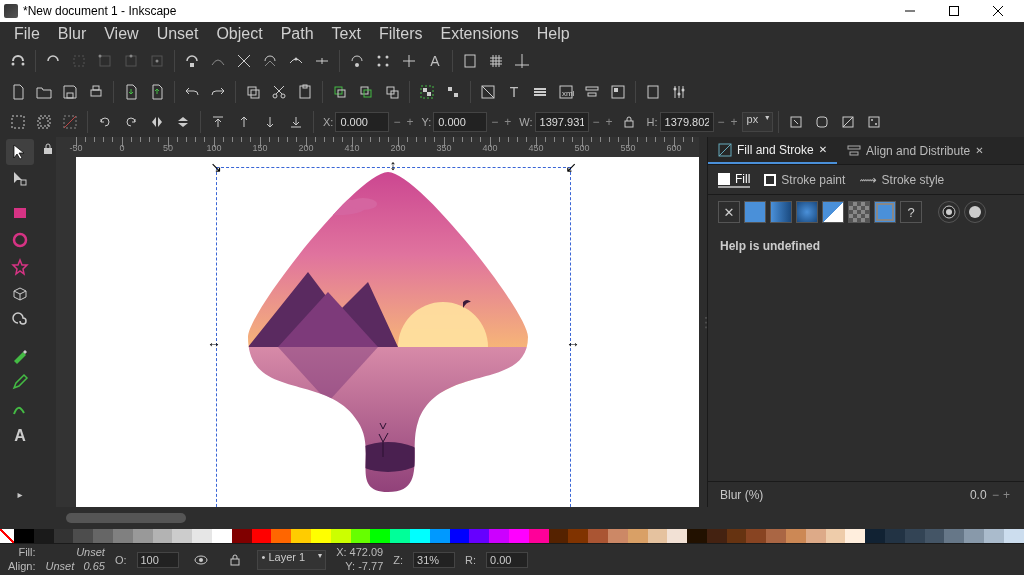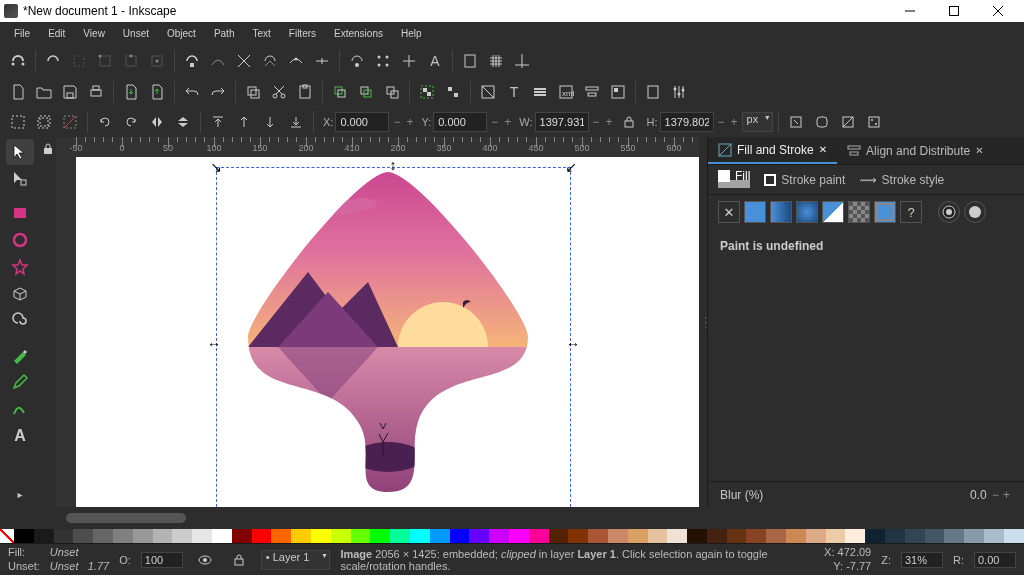--- a/index.html
+++ b/index.html
@@ -5,21 +5,21 @@
 * { margin: 0; padding: 0; box-sizing: border-box; font-family: "Segoe UI", Arial, sans-serif; user-select: none; }
 body { background: #2a2a2a; width: 1024px; height: 575px; overflow: hidden; font-size: 12px; color: #c8c8c8; }
 
 .titlebar { background: #fff; height: 22px; display: flex; align-items: center; padding: 0 4px; color: #000; font-size: 12px; }
 .titlebar-icon { width: 14px; height: 14px; margin-right: 5px; background: linear-gradient(135deg,#333,#555); border-radius: 2px;}
 .titlebar-spacer { flex: 1; }
 .win-btn { width: 44px; height: 22px; display: flex; align-items: center; justify-content: center; color: #000; font-size: 12px; }
 .win-btn svg { width: 10px; height:10px; }
 
 .menubar { background: #2d2d2d; height: 23px; display: flex; align-items: center; padding: 0 5px; }
-.menubar span { padding: 3px 9px; font-size: 10px; color: #d0d0d0; }
+.menubar span { padding: 3px 9px; font-size: 16px; color: #d0d0d0; }
 
 .toolbar { background: #2d2d2d; height: 32px; display: flex; align-items: center; padding: 0 6px; gap: 2px;}
 .toolbar.row2 { height: 30px; }
 .tbtn { width: 24px; height: 24px; display: flex; align-items: center; justify-content: center; color: #c0c0c0; border-radius: 2px; }
 .tbtn svg { width: 16px; height: 16px; }
 .tsep { width:1px; height:22px; background:#444; margin:0 3px;}
 
 .coord-label { font-size: 11px; color: #aaa; margin-left: 4px; }
 .coord-input { background: #222; border: 1px solid #444; color: #ddd; font-size: 11px; width: 54px; height: 20px; padding: 0 4px; }
 .unit-sel { background:#333; color:#ccc; font-size:11px; height:20px; border:1px solid #444; padding:0 14px 0 4px; position:relative;}
@@ -48,21 +48,21 @@
 .handle { position:absolute; width:10px; height:10px; display:flex;align-items:center;justify-content:center; font-size:14px; color:#000;}
 .artwork { position:absolute; left:50%; top:50%; transform:translate(-50%,-50%);}
 
 .right-panel { width: 317px; background: #2d2d2d; display: flex; flex-direction: column; border-left:1px solid #1a1a1a;}
 .panel-tabs { height: 28px; display: flex; border-bottom:1px solid #1a1a1a; background:#262626;}
 .ptab { padding: 6px 10px; font-size: 12px; color: #bbb; display:flex; align-items:center; gap:5px; }
 .ptab.active { border-bottom: 2px solid #4a90d9; color:#eee;}
 .ptab .close{font-size:10px;}
 .subtabs { height:30px; display:flex; gap:14px; padding:6px 10px; border-bottom:1px solid #1a1a1a;}
 .subtab { display:flex; align-items:center; gap:5px; font-size:12px; color:#bbb;}
-.subtab.active { border-bottom:8px solid #a3a3a3; color:#fff;text-align:center;}
+.subtab.active { border-bottom:2px solid #a3a3a3; color:#fff;text-align:center;}
 .swatch-row { height:34px; display:flex; gap:4px; padding:6px 10px; align-items:center;}
 .sw { width:22px; height:22px; border:1px solid #555; display:flex;align-items:center;justify-content:center; font-size:13px; color:#ccc;}
 .sw.flat{background:#4a90d9;}
 .sw.lingrad{background:linear-gradient(90deg,#4a90d9,#1a4a80);}
 .sw.radgrad{background:radial-gradient(#4a90d9,#1a4a80);}
 .sw.pattern{background:repeating-conic-gradient(#888 0 90deg,#555 0 180deg); background-size:8px 8px;}
 .sw.swatch{background:#4a90d9; outline:2px solid #888; outline-offset:-4px;}
 .panel-body { flex:1; padding:10px 12px; font-size:12px; color:#ccc;}
 .blend-row{ height:34px; display:flex; align-items:center; justify-content:flex-end; gap:8px; padding:0 12px; border-top:1px solid #1a1a1a;}
 .blend-sel{ background:#222; border:1px solid #444; color:#ccc; padding:3px 20px 3px 8px; font-size:12px; position:relative;}
@@ -71,21 +71,21 @@
 
 .palette { height:14px; display:flex; background:#2d2d2d; align-items:center;}
 .pal-none{ width:14px;height:14px; background:#fff; position:relative;}
 .pal-none::after{content:""; position:absolute; inset:0; background:linear-gradient(45deg, transparent 45%, red 45%, red 55%, transparent 55%);}
 .pal-sw{ height:14px; flex:1;}
 
 .scrollbar-h { height:22px; background:#2d2d2d; display:flex; align-items:center;}
 .scroll-thumb{ height:10px; background:#555; border-radius:5px;}
 
 .status { height:32px; background:#2d2d2d; display:flex; align-items:center; padding:0 8px; gap:10px; font-size:11px; color:#bbb; border-top:1px solid #1a1a1a;}
-.status .stack { display:flex; flex-direction:column; line-height:1.2;}
+.status .stack { display:flex; flex-direction:column; line-height:1.2;text-align:right;}
 .status .msg{ flex:1; font-size:11px;}
 .stat-input{ background:#222; border:1px solid #444; color:#ccc; width:42px; font-size:11px; padding:1px 3px;}
 
 .pm { font-size:12px; color:#888; cursor:default; padding:0 2px;}
 
 .grip { width:8px; background:#2d2d2d; display:flex; align-items:center;}
 .grip::before{content:"⋮"; color:#555; font-size:14px;}
 </style>
 </head>
 <body>
@@ -107,21 +107,21 @@
   <div class="win-btn">
       <svg viewBox="0 0 10 10">
         <line x1="0" y1="0" x2="10" y2="10" stroke="#000"></line>
         <line x1="10" y1="0" x2="0" y2="10" stroke="#000"></line>
       </svg>
     </div>
 </div>
 
 <div class="menubar">
   <span>File</span>
-  <span>Edit</span>
+  <span>Blur</span>
   <span>View</span>
   <span>Unset</span>
   <span>Object</span>
   <span>Path</span>
   <span>Text</span>
   <span>Filters</span>
   <span>Extensions</span>
   <span>Help</span>
 </div>
 
@@ -761,21 +761,21 @@
             <circle cx="8" cy="8" r="3" fill="#ccc"></circle>
           </svg>
         </div>
       <div class="sw" style="border-radius:50%;">
           <svg width="16" height="16" viewBox="0 0 16 16">
             <circle cx="8" cy="8" r="6" fill="#ccc"></circle>
           </svg>
         </div>
     </div>
     <div class="panel-body">
-      <b>Paint is undefined</b>
+      <b>Help is undefined</b>
     </div>
     <div class="blur-row">
       <span>Blur (%)</span>
       <span><span>0.0</span>
       <span class="pm">−</span><span class="pm">+</span></span>
     </div>
   </div>
 </div>
 
 <div class="scrollbar-h">
@@ -834,44 +834,41 @@
     <div class="pal-sw" style="background: rgb(68, 85, 102);"></div>
     <div class="pal-sw" style="background: rgb(102, 119, 136);"></div>
     <div class="pal-sw" style="background: rgb(136, 153, 170);"></div>
     <div class="pal-sw" style="background: rgb(170, 187, 204);"></div>
     <div class="pal-sw" style="background: rgb(204, 221, 238);"></div>
   </div>
 
 <div class="status">
   <div class="stack">
     <span><span>Fill:</span></span>
-    <span><span>Unset:</span></span>
+    <span><span>Align:</span></span>
   </div>
   <div class="stack">
     <span style="font-style:italic"><span>Unset</span></span>
-    <span style="font-style:italic"><span>Unset</span>&nbsp;&nbsp;&nbsp;<span>1.77</span></span>
+    <span style="font-style:italic"><span>Unset</span>&nbsp;&nbsp;&nbsp;<span>0.65</span></span>
   </div>
   <span>O:</span>
   <input class="stat-input" value="100" style="">
   <div class="tbtn">
       <svg viewBox="0 0 16 16">
         <ellipse cx="8" cy="8" rx="6" ry="4" fill="none" stroke="#ccc"></ellipse>
         <circle cx="8" cy="8" r="2" fill="#ccc"></circle>
       </svg>
     </div>
   <div class="tbtn">
       <svg viewBox="0 0 16 16">
         <rect x="4" y="7" width="8" height="6" fill="none" stroke="#ccc"></rect>
         <path d="M6 7V5a2 2 0 014 0v2" fill="none" stroke="#ccc"></path>
       </svg>
     </div>
   <div class="unit-sel" style="padding-right:20px;">• <span>Layer 1</span></div>
-  <div class="msg">
-    <b>Image</b><span> 2056 × 1425: embedded; </span><i>clipped</i><span> in layer </span><b>Layer 1</b><span>. Click selection again to toggle scale/rotation handles.</span>
-  </div>
   <div class="stack" style="text-align:right;">
     <span><span>X:</span> <span>472.09</span></span>
     <span><span>Y:</span> <span>-7.77</span></span>
   </div>
   <span>Z:</span>
   <input class="stat-input" value="31%" style="">
   <span>R:</span>
   <input class="stat-input" value="0.00" style="">
 </div>
 

